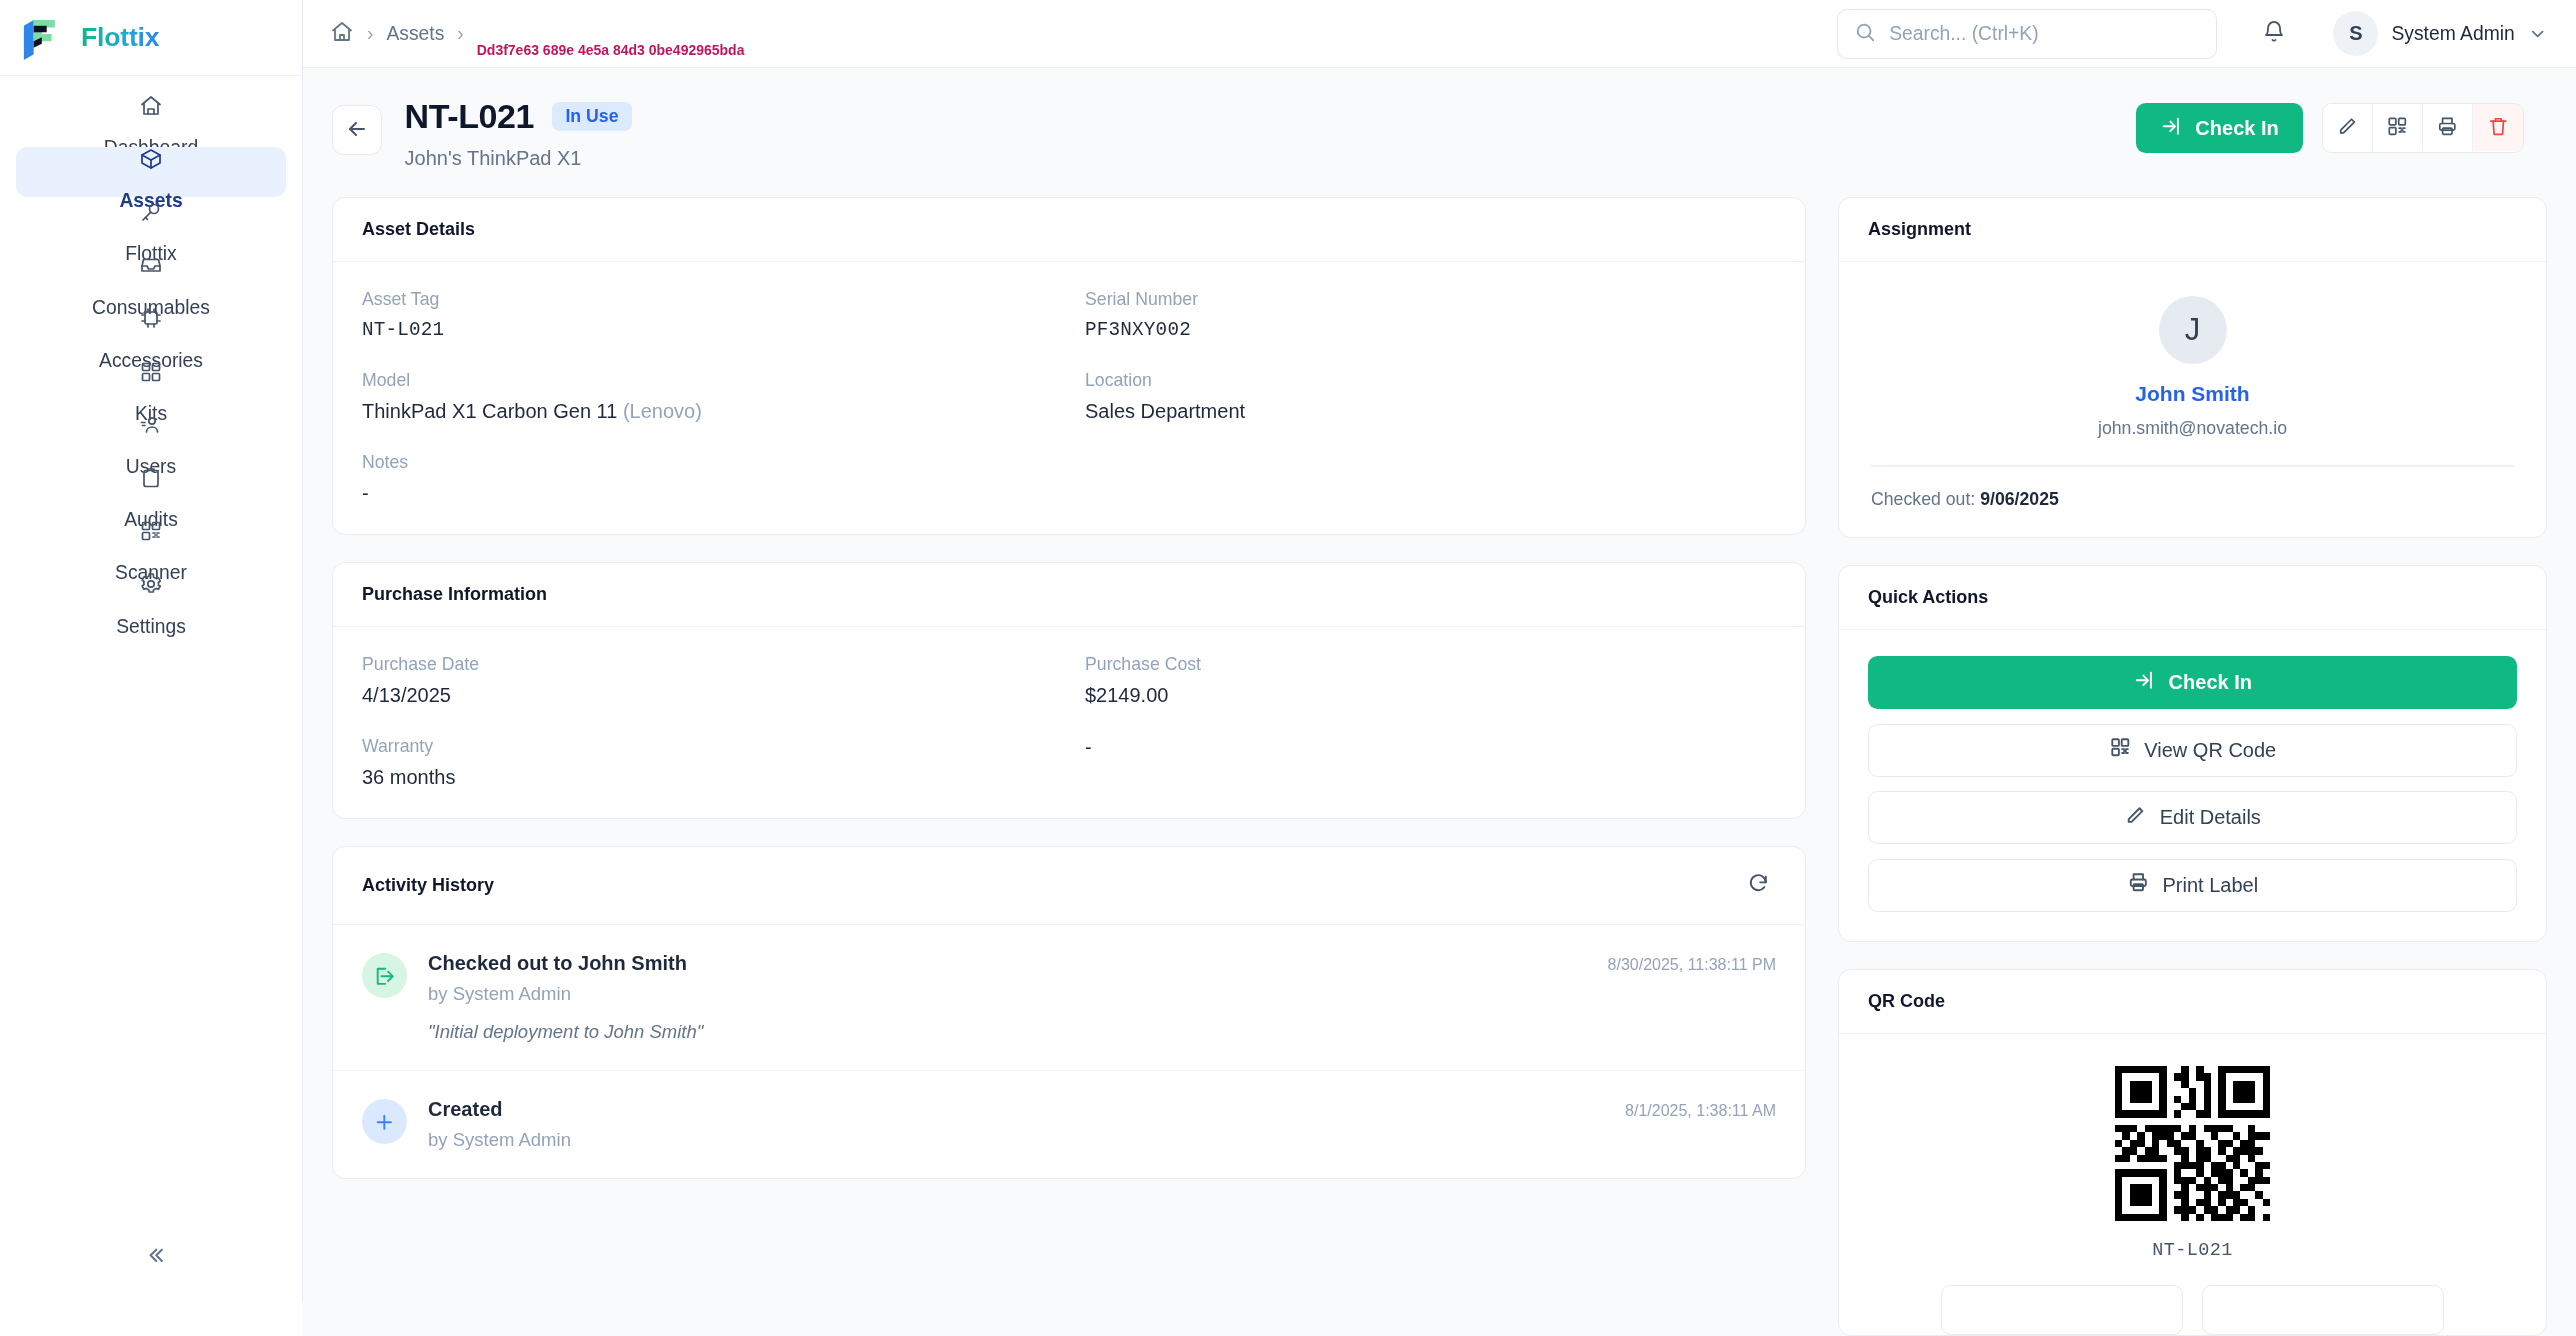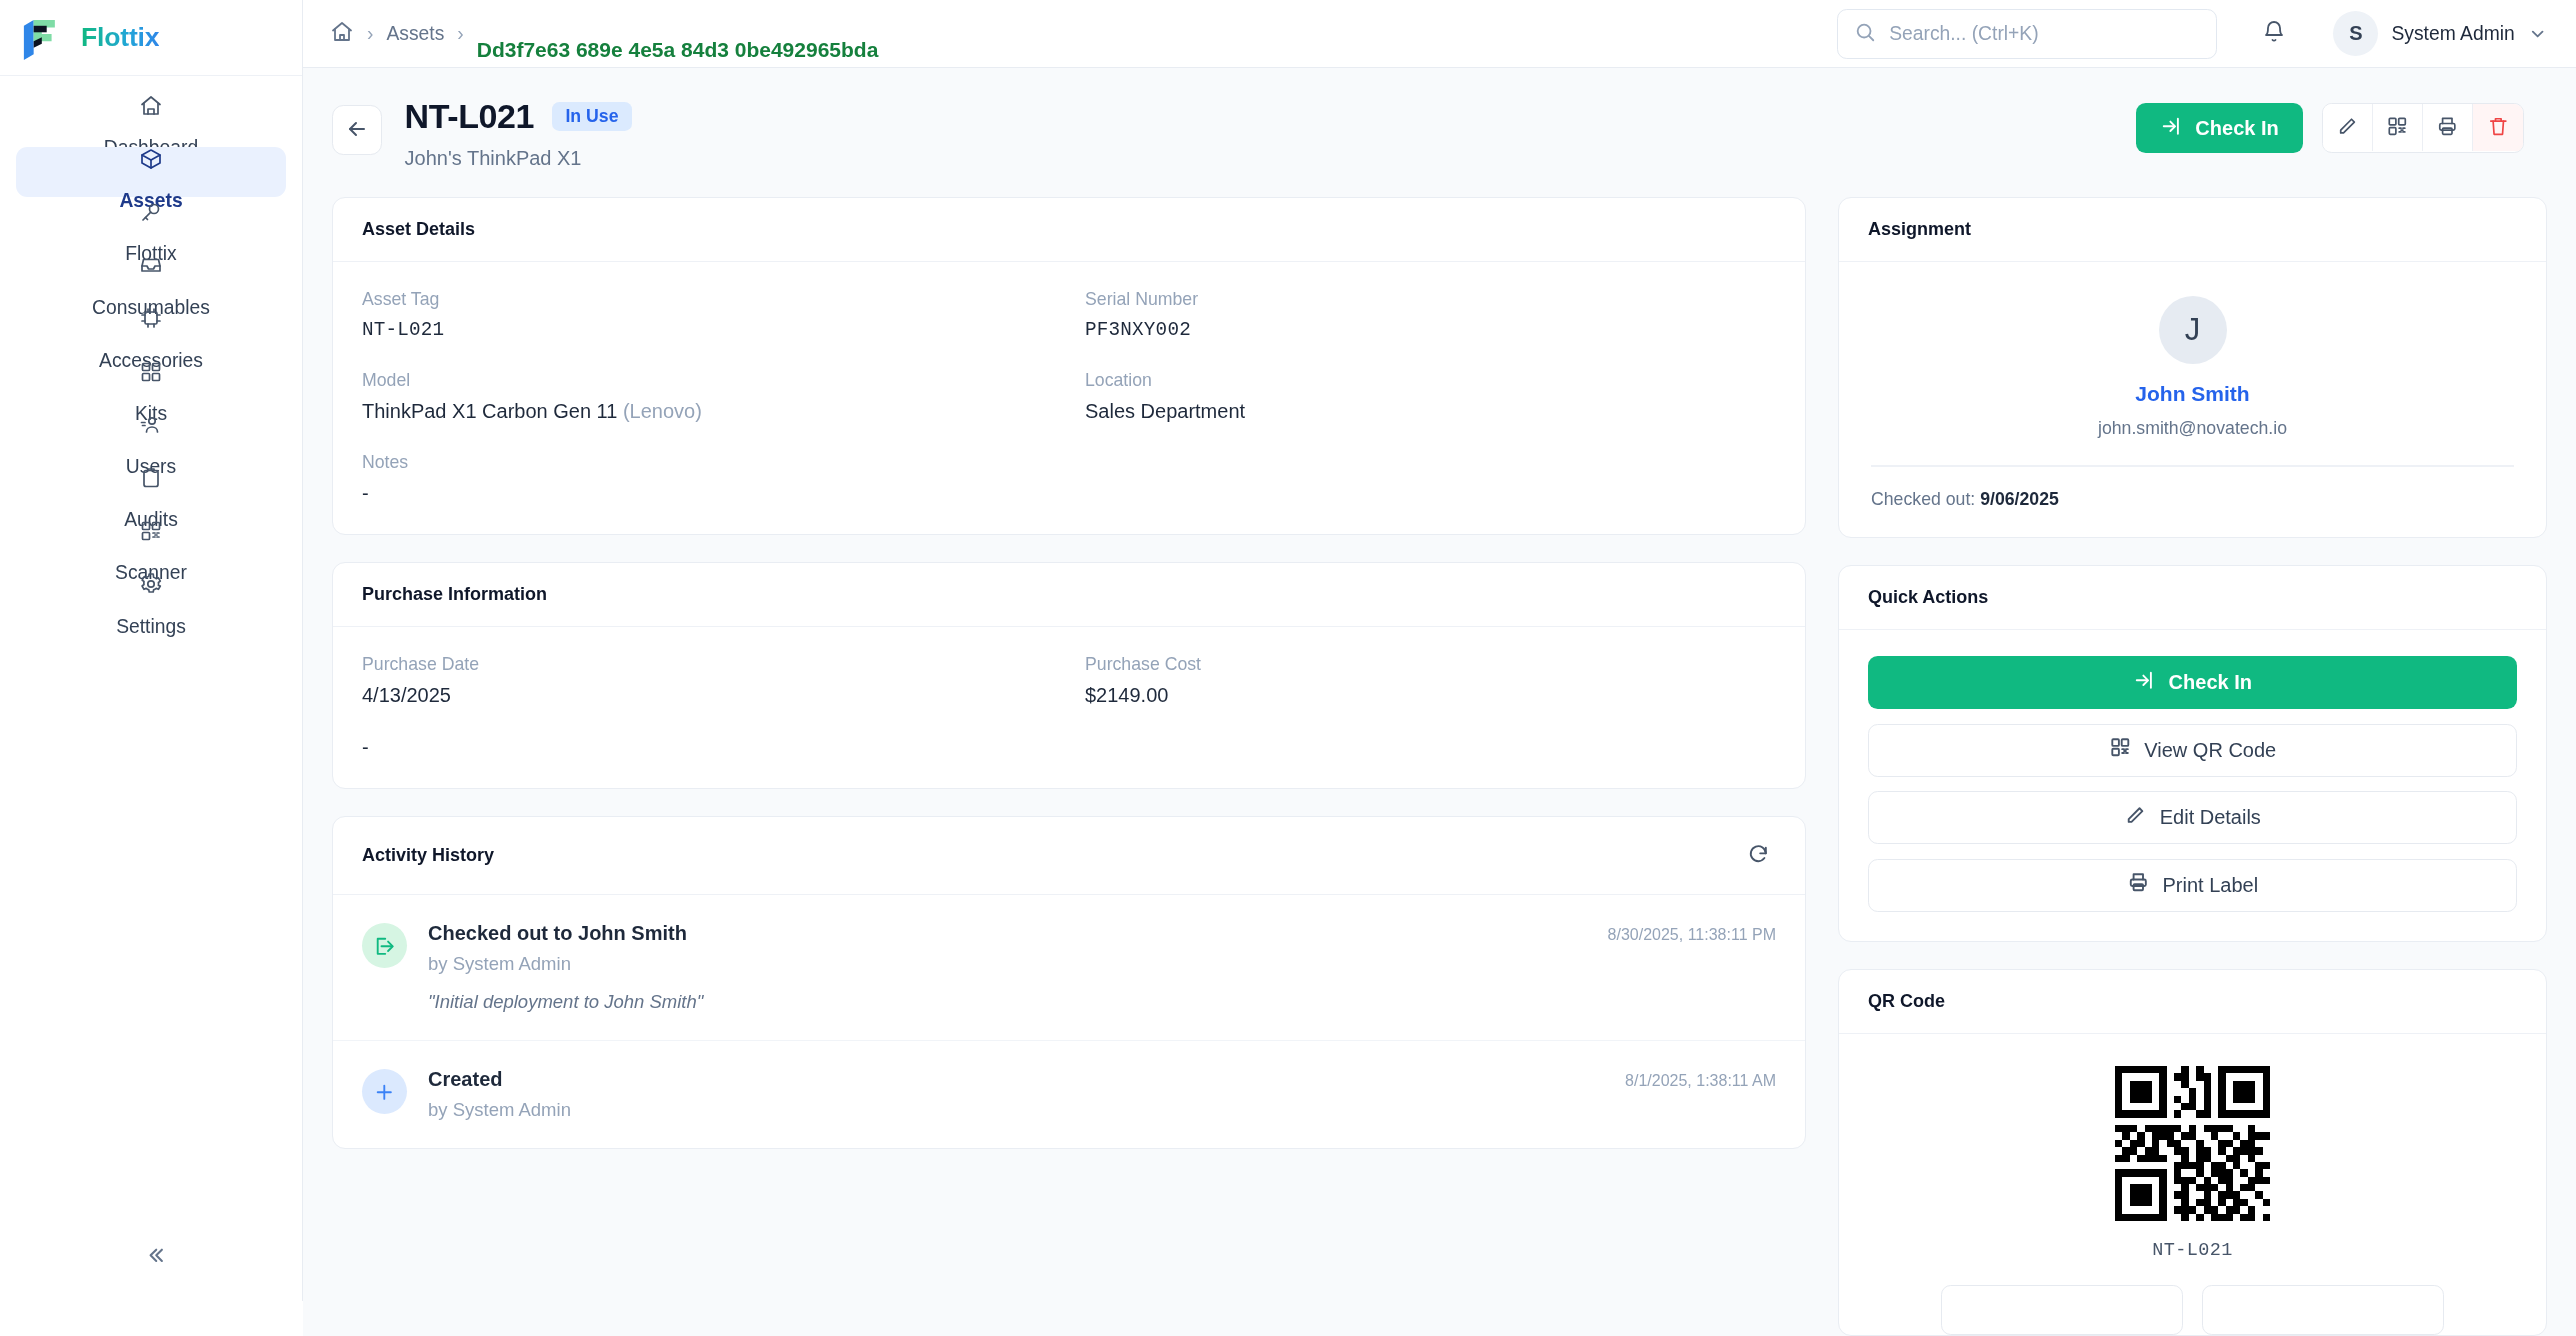--- a/index.html
+++ b/index.html
@@ -55,21 +55,21 @@
   
   .topbar {
     height: 76px; background: #ffffff; border-bottom: 1.6px solid #e8ecf2;
     display: flex; align-items: center; padding: 0 29px 0 27px; gap: 16px;
   }
   .crumbs { display: flex; align-items: center; gap: 13px; }
   .crumb-home svg { width: 24px; height: 24px; stroke: #64748b; stroke-width: 1.8; fill: none;
                     stroke-linecap: round; stroke-linejoin: round; }
   .crumb-sep { color: #94a3b8; font-size: 19.3px; line-height: 1; }
   .crumb-link { color: #64748b; font-size: 19.3px; cursor: pointer; }
-  .crumb-current { color: #15803d; font-size: 21px; font-weight: 700; margin-top: 33px; }
+  .crumb-current { color: #be185d; font-size: 14px; font-weight: 700; margin-top: 33px; }
   .top-spacer { flex: 1 1 auto; }
   .search-box {
     width: 380px; height: 50px; border: 1.6px solid #e2e8f0; border-radius: 9.7px;
     display: flex; align-items: center; gap: 13px; padding: 0 16px; background: #fff;
   }
   .search-box svg { width: 22px; height: 22px; stroke: #94a3b8; stroke-width: 2; fill: none;
                     stroke-linecap: round; stroke-linejoin: round; flex: 0 0 22px; }
   .search-box input {
     border: none; outline: none; font-size: 19.3px; color: #334155; width: 100%;
     font-family: "Liberation Sans", sans-serif; background: transparent;
@@ -479,20 +479,24 @@
           </div>
           <div class="card-body">
             <div class="field-grid">
               <div>
                 <div class="field-label">Purchase Date</div>
                 <div class="field-value">4/13/2025</div>
               </div>
               <div>
                 <div class="field-label">Purchase Cost</div>
                 <div class="field-value">$2149.00</div>
+              </div>
+              <div>
+                <div class="field-label">Warranty</div>
+                <div class="field-value">36 months</div>
               </div>
               <div>
                 <div class="field-value">-</div>
               </div>
             </div>
           </div>
         </section>
 
         <section class="card">
           <div class="card-head activity-head">

